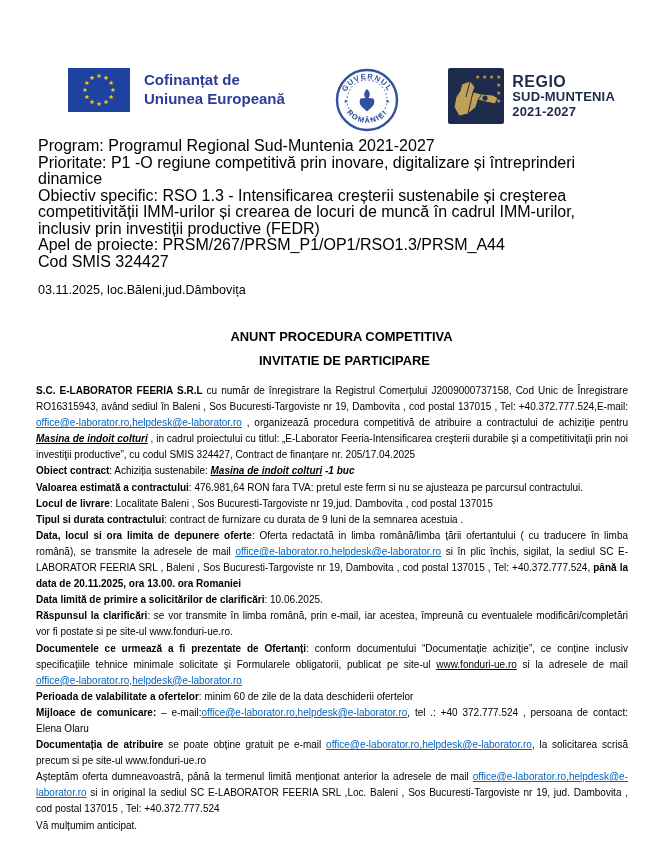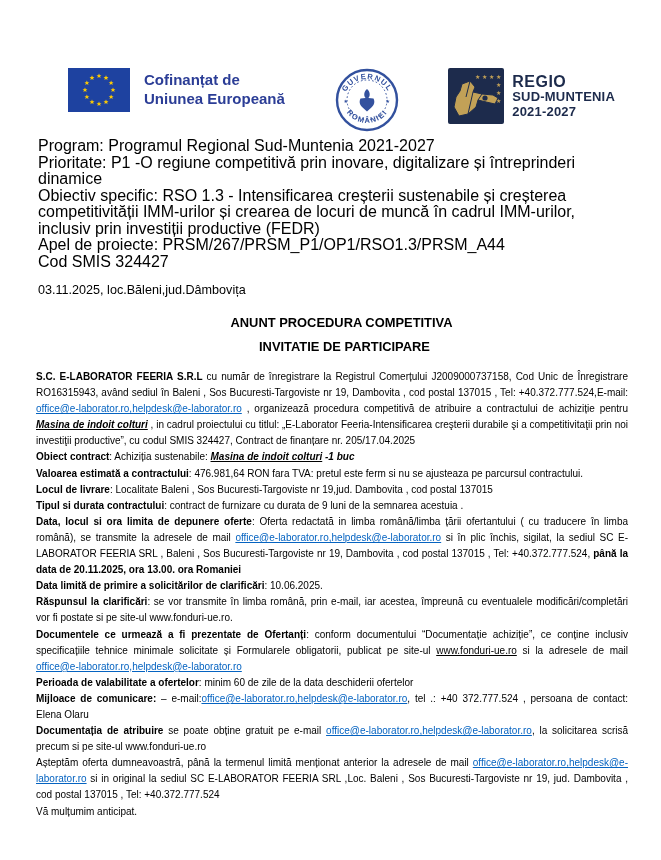--- a/index.html
+++ b/index.html
@@ -14,21 +14,21 @@
   .logos{display:flex;align-items:flex-start;justify-content:space-between;padding:68px 46px 0 68px;height:126px;}
   .eu-logo{display:flex;align-items:center;gap:14px;}
   .eu-text{font-size:15px;font-weight:bold;color:var(--eu-text-blue);line-height:1.25;}
   .regio{display:flex;align-items:center;gap:8px;}
   .regio-text{color:var(--regio-navy);font-weight:bold;line-height:1.12;}
   .regio-text .l1{font-size:16px;letter-spacing:.5px;}
   .regio-text .l2,.regio-text .l3{font-size:13px;letter-spacing:.2px;}
   .program{margin:12px 30px 0 38px;font-size:16px;line-height:16.5px;}
   .date-line{margin:13px 0 0 38px;font-size:12.6px;}
   .doc-heading{text-align:center;font-weight:bold;font-size:12.9px;margin:0;}
-  .h1{margin-top:18px;padding-left:22px;}
+  .h1{margin-top:32px;padding-left:22px;}
   .h2{margin-top:9px;margin-left:28px;}
   .doc-body{margin:15px 33px 4px 36px;text-align:justify;font-size:10px;line-height:16.1px;}
   .para{margin:0;}
   .bold{font-weight:bold;}
   .italic{font-style:italic;}
   .underline{text-decoration:underline;}
   a.blue-link{color:var(--link-blue);text-decoration:underline;overflow-wrap:anywhere;cursor:pointer;}
   a.plain-link{color:var(--text-black);cursor:pointer;}
 </style>
 </head>

